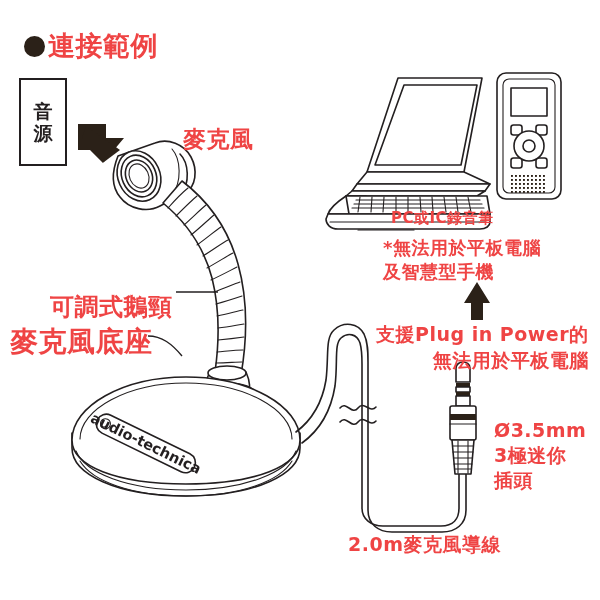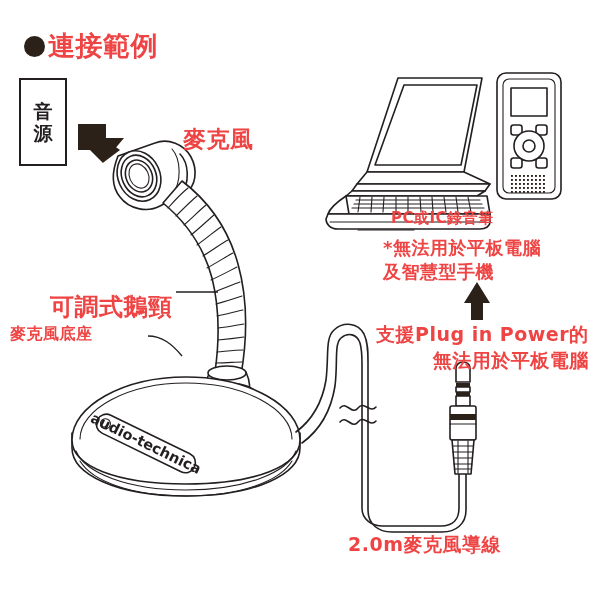--- a/index.html
+++ b/index.html
@@ -11,21 +11,21 @@
        letter-spacing:.5px;line-height:1.18;}
   #title{left:24px;top:30px;font-size:27px;font-weight:700;}
   #title .dot{display:inline-block;width:21px;height:21px;border-radius:50%;
        background:#2b2118;vertical-align:-2px;margin-right:3px;}
   #src-box{position:absolute;left:19px;top:78px;width:44px;height:84px;
        border:2px solid #231f20;background:#fff;display:flex;flex-direction:column;
        align-items:center;justify-content:center;}
   #src-box span{font-size:19px;font-weight:700;line-height:1.18;}
   #lbl-mic{left:183px;top:126px;font-size:23px;}
   #lbl-goose{left:50px;top:283px;font-size:24px;margin-top:10px;}
-  #lbl-base{left:10px;top:325px;font-size:16px;}
+  #lbl-base{left:10px;top:325px;font-size:28px;}
   #lbl-pc{left:391px;top:210px;font-size:15px;}
   #lbl-note{left:383px;top:236px;font-size:18px;}
   #lbl-note div{line-height:1.35;}
   #lbl-pip{left:376px;top:322px;font-size:19px;text-align:right;}
   #lbl-pip div{line-height:1.35;}
   #lbl-plug{left:494px;top:418px;font-size:19px;}
   #lbl-plug div{line-height:1.32;}
   #lbl-cable{left:348px;top:533px;font-size:19px;}
 </style>
 </head>
@@ -314,15 +314,20 @@
   <div id="lbl-note" class="lbl">
     <div>*無法用於平板電腦</div>
     <div>及智慧型手機</div>
   </div>
 
   <div id="lbl-pip" class="lbl">
     <div>支援Plug in Power的</div>
     <div>無法用於平板電腦</div>
   </div>
 
+  <div id="lbl-plug" class="lbl">
+    <div>Ø3.5mm</div>
+    <div>3極迷你</div>
+    <div>插頭</div>
+  </div>
 
   <div id="lbl-cable" class="lbl">2.0m麥克風導線</div>
 </div>
 
 </body></html>

